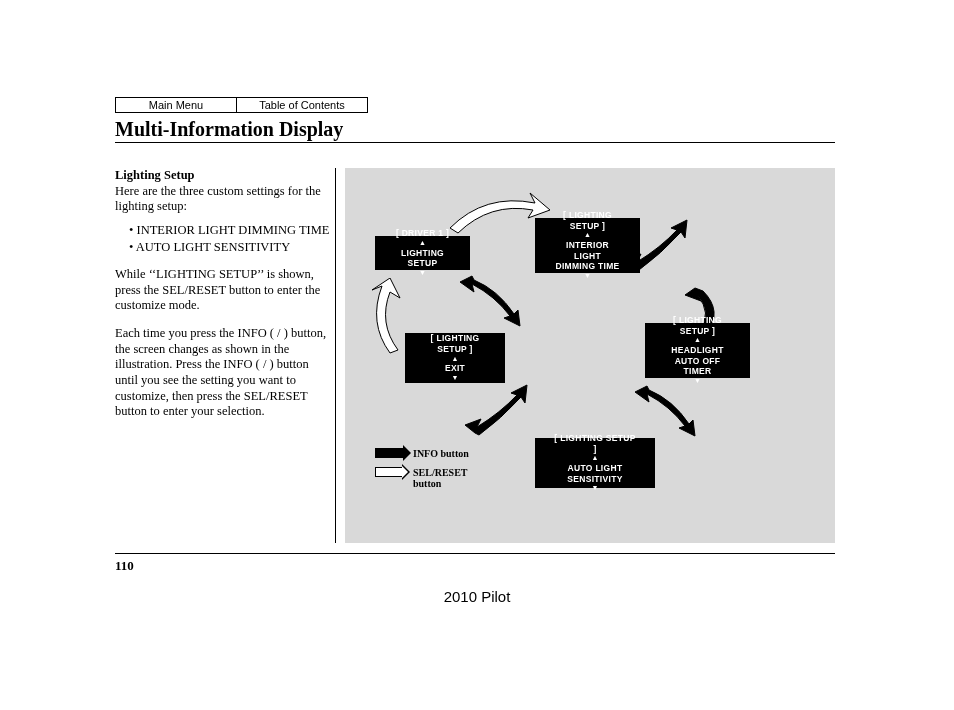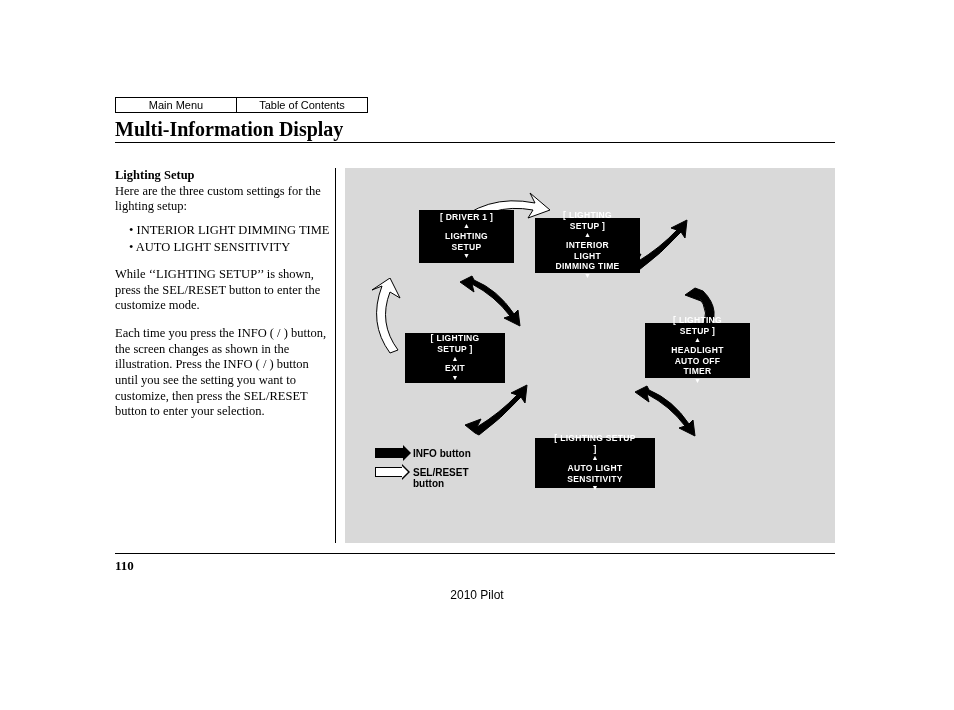--- a/index.html
+++ b/index.html
@@ -110,21 +110,21 @@
   .screen .tri-dn::before { content: "▼"; font-size: 7px; display:block; }
   
   .legend {
     position: absolute;
     left: 30px;
     top: 280px;
     font-family: Arial, Helvetica, sans-serif;
     font-size: 10px;
     font-weight: bold;
   }
-  .legend .row { display:flex; align-items:flex-start; margin-bottom:8px; }
+  .legend .row { display:flex; align-items:flex-start; margin-bottom:8px;font-family:Liberation Serif, serif; }
   .legend .arrow-dark, .legend .arrow-light {
     width: 28px; height: 10px; position: relative; margin-right: 10px; flex:0 0 28px;
   }
   .legend .arrow-dark { background:#000; }
   .legend .arrow-dark::after {
     content:""; position:absolute; right:-8px; top:-3px;
     border-left:8px solid #000; border-top:8px solid transparent; border-bottom:8px solid transparent;
   }
   .legend .arrow-light { background:#fff; border:1px solid #000; box-sizing:border-box; }
   .legend .arrow-light::after {
@@ -151,21 +151,21 @@
     width: 720px;
     border-top: 1px solid #000;
   }
   .footer {
     position: absolute;
     top: 588px;
     left: 0;
     width: 954px;
     text-align: center;
     font-family: Arial, Helvetica, sans-serif;
-    font-size: 12px;
+    font-size: 15px;
   }
   
   .dbl {
     position: absolute;
     stroke: #000;
     fill: #000;
   }
   .hollow-curve {
     position: absolute;
     fill: #fff;
@@ -215,21 +215,21 @@
     <svg class="dbl" style="left:290px; top:210px; width:70px; height:60px;" viewBox="0 0 70 60">
       <path d="M12 8 L0 14 L14 24 L12 16 Q35 28 50 48 L44 50 L60 58 L58 42 L54 46 Q38 22 14 12 Z"></path>
     </svg>
     <svg class="dbl" style="left:120px; top:215px; width:70px; height:60px;" viewBox="0 0 70 60">
       <path d="M10 50 L0 42 L16 36 L12 44 Q35 30 52 12 L46 10 L62 2 L60 20 L56 14 Q36 36 14 52 Z"></path>
     </svg>
     <svg class="dbl" style="left:330px; top:115px; width:50px; height:60px;" viewBox="0 0 50 60">
       <path d="M20 5 L10 12 L26 18 L22 12 Q38 30 24 48 L18 44 L26 58 L38 48 L32 50 Q48 28 28 8 Z"></path>
     </svg>
 
-    <div class="screen" style="left:30px; top:42px; width:95px; height:53px;margin-left:44px;">
+    <div class="screen" style="left:30px; top:68px; width:95px; height:34px;">
       <span>[ DRIVER 1 ]</span>
       <span class="tri-up"></span>
       <span>LIGHTING SETUP</span>
       <span class="tri-dn"></span>
     </div>
 
     <div class="screen" style="left:190px; top:50px; width:105px; height:55px;">
       <span>[ LIGHTING SETUP ]</span>
       <span class="tri-up"></span>
       <span>INTERIOR LIGHT</span>

